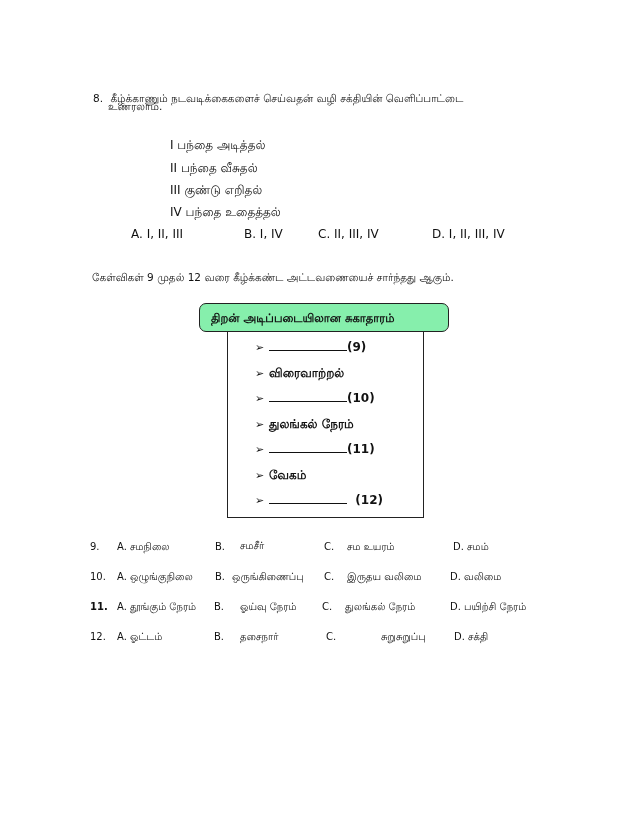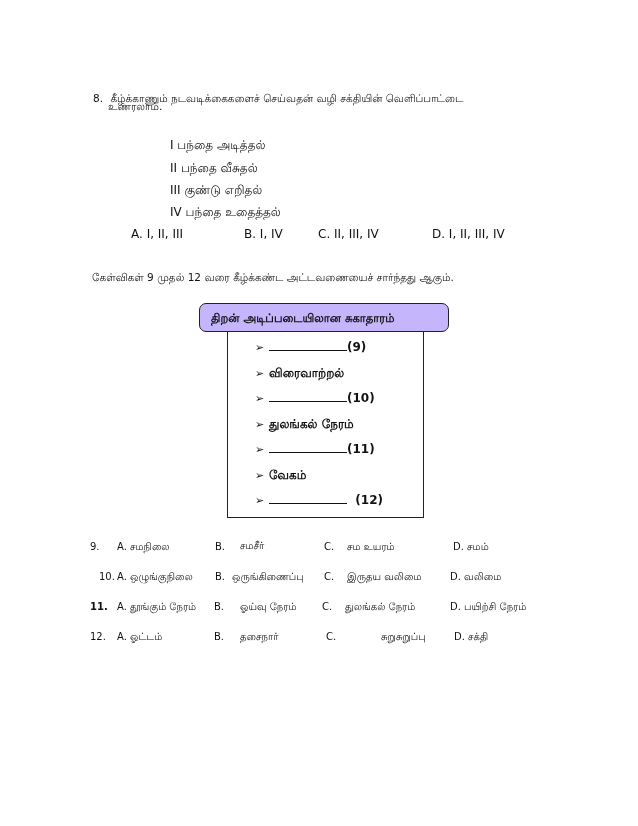--- a/index.html
+++ b/index.html
@@ -3,21 +3,21 @@
 <meta charset="utf-8">
 <style>
   html, body { margin:0; padding:0; background:#ffffff; }
   body { width:638px; height:826px; position:relative; overflow:hidden;
          font-family:"DejaVu Sans", "Liberation Sans", sans-serif; color:#111; }
   .abs { position:absolute; white-space:nowrap; }
   .q8-line { font-size:10.5px; }
   .opt { font-size:12px; }
   .stmt { font-size:12px; }
   .hdr-box { position:absolute; left:199px; top:303px; width:250px; height:29px;
-             border:1.2px solid #222; border-radius:7px; box-sizing:border-box; background:#c4b5fd; z-index:2; }
+             border:1.2px solid #222; border-radius:7px; box-sizing:border-box; background:#86efac; z-index:2; }
   .hdr-text { position:absolute; left:11px; top:7px; font-size:11.5px; font-weight:bold; }
   .list-box { position:absolute; left:227px; top:332px; width:197px; height:186px;
               border:1.2px solid #222; border-top:none; box-sizing:border-box; }
   .li { position:absolute; left:255px; font-size:12px; font-weight:bold; white-space:nowrap; }
   .arrow { display:inline-block; width:14px; font-size:11px; font-weight:normal; }
   .blank { display:inline-block; border-bottom:1px solid #111; width:78px; height:10px; vertical-align:baseline; }
   .ans-row { position:absolute; left:90px; font-size:10px; white-space:nowrap; }
   .ans-row span { position:absolute; top:0; }
 </style>
 </head>
@@ -71,21 +71,21 @@
 <div class="ans-row" style="top:541px;">
   <span style="left:0;">9.</span>
   <span style="left:27px;">A.  சமநிலை</span>
   <span style="left:125px;">B.</span>
   <span style="left:150px;font-family:Liberation Mono, monospace;">சமசீர்</span>
   <span style="left:234px;">C.</span>
   <span style="left:257px;">சம உயரம்</span>
   <span style="left:363px;">D.  சமம்</span>
 </div>
 <div class="ans-row" style="top:571px;">
-  <span style="left:9px;">10.</span>
+  <span style="left:0;">10.</span>
   <span style="left:27px;">A.  ஒழுங்குநிலை</span>
   <span style="left:125px;">B.</span>
   <span style="left:142px;">ஒருங்கிணைப்பு</span>
   <span style="left:234px;">C.</span>
   <span style="left:257px;">இருதய வலிமை</span>
   <span style="left:360px;">D.  வலிமை</span>
 </div>
 <div class="ans-row" style="top:601px;">
   <span style="left:0;font-weight:bold;">11.</span>
   <span style="left:27px;">A.  தூங்கும் நேரம்</span>

